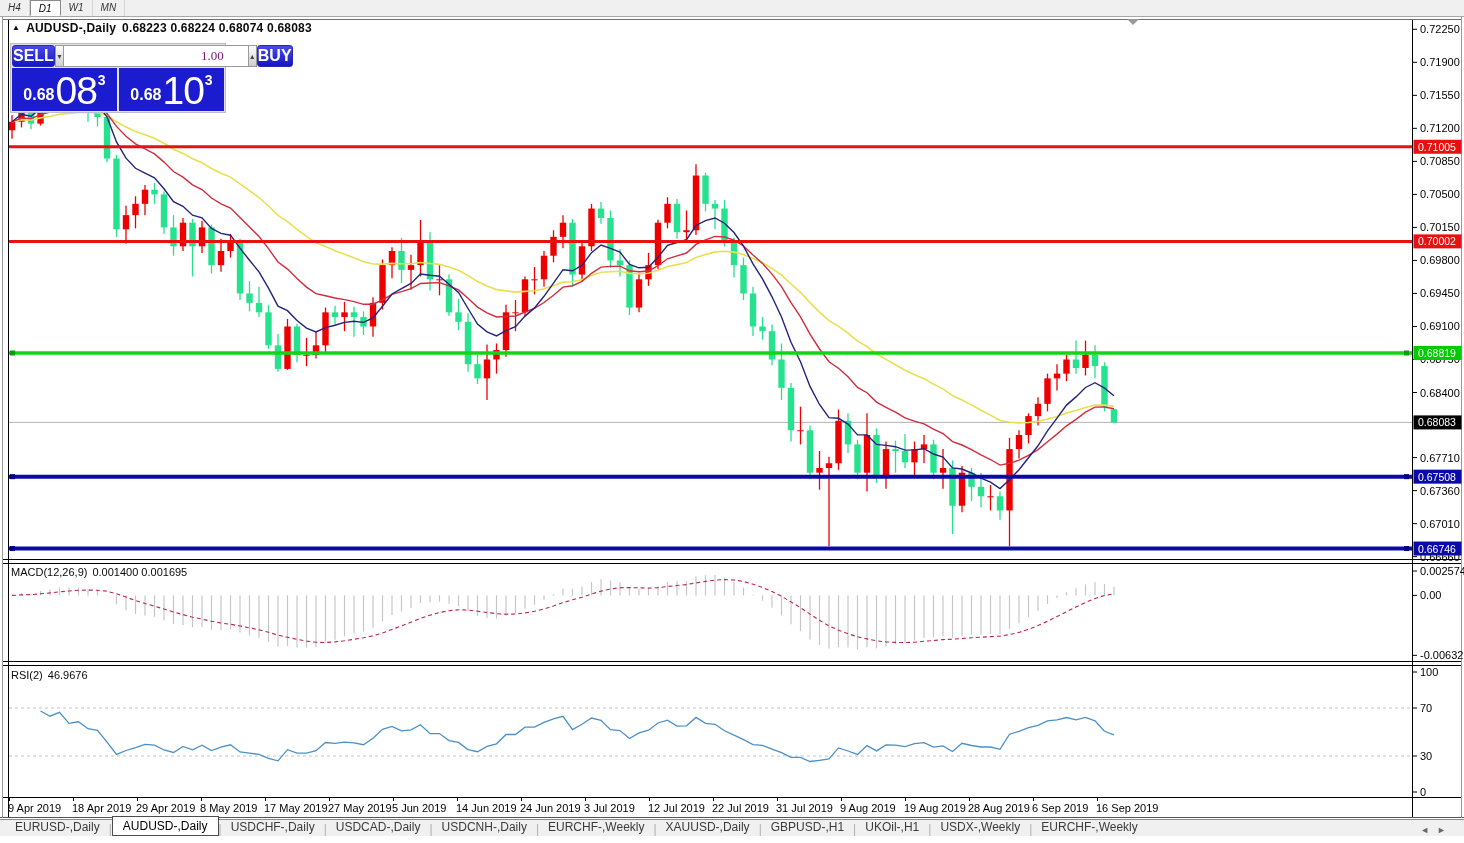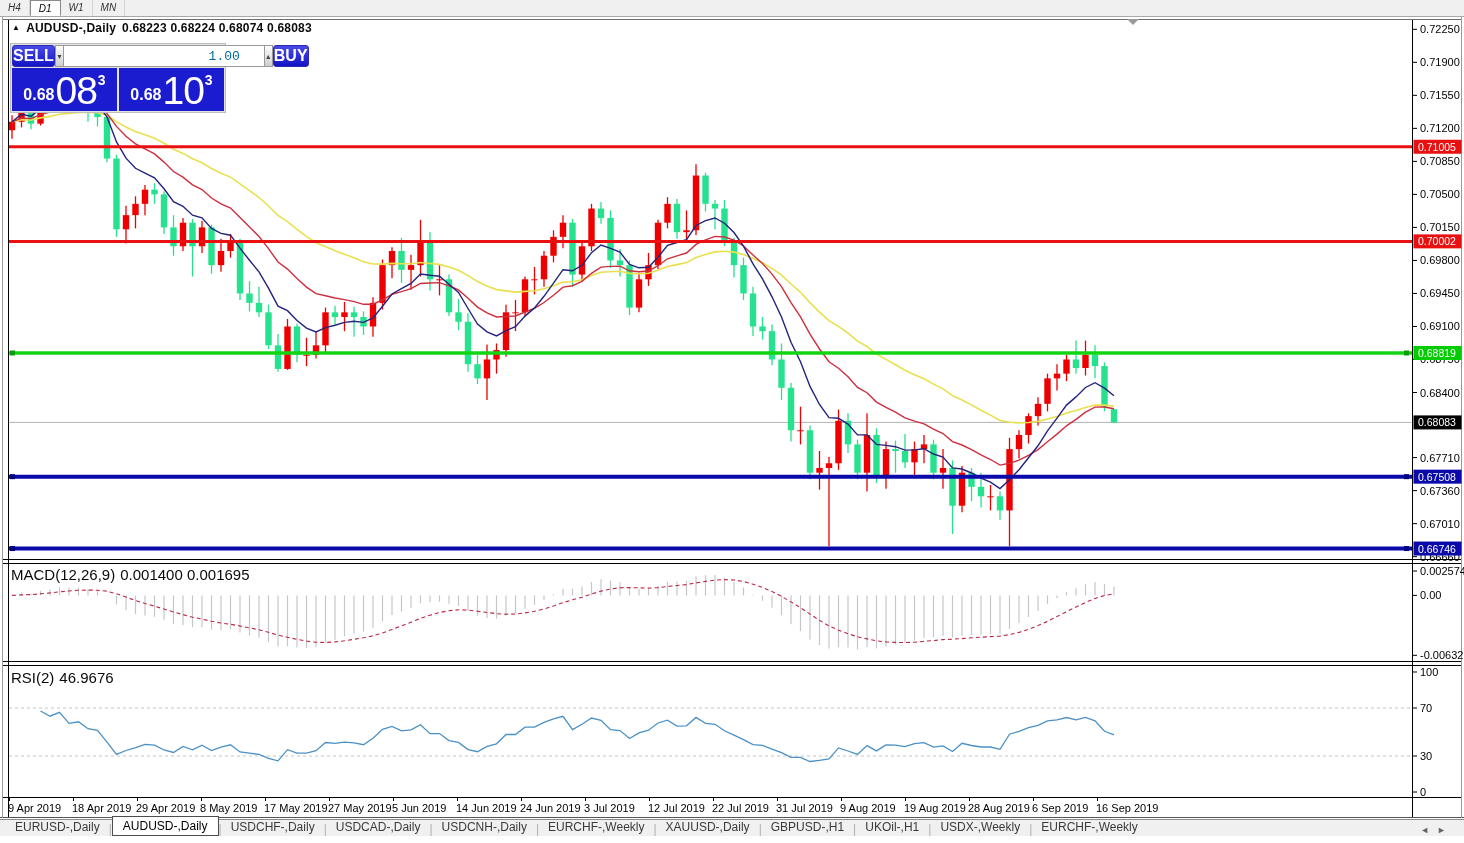--- a/index.html
+++ b/index.html
@@ -22,29 +22,29 @@
   .trade-panel{position:absolute;left:10px;top:43px;width:216px;z-index:20;background:#e3e3e3;
                border:1px solid #bdbdbd;padding:1px;box-sizing:border-box;}
   .tp-row1{display:flex;height:22px;}
   .btn-trade{background:linear-gradient(#4a4ae9,#1414c6);color:#fff;font-size:16px;font-weight:700;
              border:1px solid #2a2ab0;border-radius:3px;display:flex;align-items:center;justify-content:center;cursor:pointer;}
   .btn-sell{width:49px;}
   .btn-buy{width:42px;}
   .spin-btn{width:15px;background:linear-gradient(#fdfdfd,#cfcfcf);border:1px solid #9a9a9a;color:#444;
             font-size:7px;display:flex;align-items:center;justify-content:center;cursor:pointer;}
   .vol-input{flex:1;border:1px solid #9a9a9a;border-left:none;border-right:none;background:#fff;
-             font-size:13px;color:#0369a1;text-align:right;padding:0 24px 0 8px;font-family:Liberation Mono, monospace;box-sizing:border-box;}
+             font-size:13px;color:#701a75;text-align:right;padding:0 24px 0 0;font-family:Liberation Serif, serif;box-sizing:border-box;}
   .tp-row2{display:flex;height:43px;margin-top:1px;gap:2px;}
   .price-pane{flex:1;background:#1b1bd0;color:#fff;display:flex;align-items:flex-end;justify-content:center;
               padding-bottom:3px;cursor:pointer;}
   .price-pane .small{font-size:16px;font-weight:700;margin:0 1px 4px 0;}
   .price-pane .big{font-size:39px;font-weight:400;line-height:34px;letter-spacing:-1px;}
   .price-pane .sup{font-size:14px;font-weight:700;margin:0 0 20px 1px;}
   
-  .ind-label{position:absolute;z-index:10;font-size:15px;color:#0a0a0a;display:flex;gap:5px;}
+  .ind-label{position:absolute;z-index:10;font-size:11px;color:#0a0a0a;display:flex;gap:5px;}
   #macd-label{left:11px;top:566px;}
   #rsi-label{left:11px;top:669px;}
   
   .tab-bar{position:absolute;left:0;top:819px;width:1464px;height:17px;background:#f0f0f0;
            border-top:1px solid #8c8c8c;display:flex;align-items:flex-end;font-size:12px;z-index:30;box-sizing:border-box;padding-left:6px;}
   .tab{color:#3a3a3a;padding:2px 9px;white-space:nowrap;cursor:pointer;}
   .tab-sep{color:#b0b0b0;}
   .tab.active{background:#ffffff;border:1px solid #4d4d4d;color:#000;padding:2px 10px;margin-top:-2px;}
   .tab-arrows{position:absolute;right:10px;top:5px;color:#666;font-size:9px;letter-spacing:8px;cursor:pointer;}
 </style>

